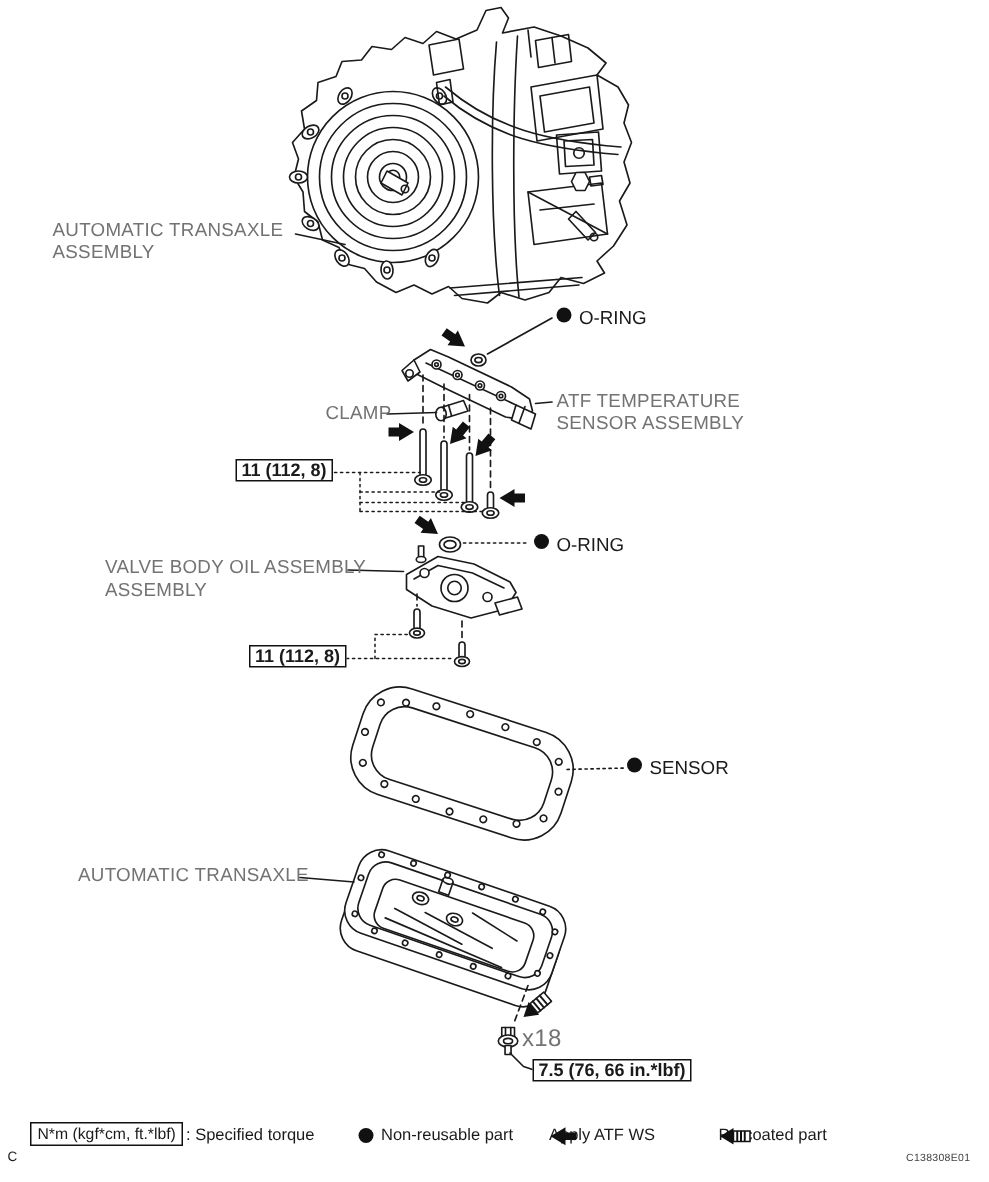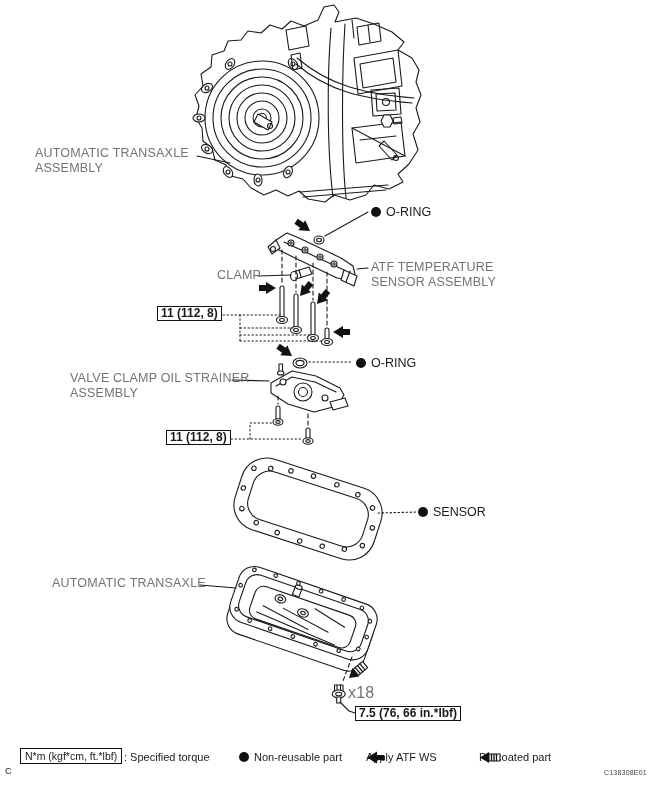--- a/index.html
+++ b/index.html
@@ -7,21 +7,21 @@
     position:relative;width:659px;height:788px;background:#ffffff;
     font-family:"Liberation Sans","DejaVu Sans",sans-serif;color:#1a1a1a;
     overflow:hidden;
   }
   .lbl{
     position:absolute;font-size:12.5px;line-height:15px;letter-spacing:0.2px;
     white-space:nowrap;color:#737373;
   }
   .lbl span{display:block;}
   .bullet-lbl{
-    position:absolute;display:flex;align-items:center;gap:5px;
+    position:absolute;display:flex;align-items:flex-start;gap:5px;
     font-size:12.5px;white-space:nowrap;color:#1a1a1a;
   }
   .dot{
     width:10px;height:10px;border-radius:50%;background:#111;flex:0 0 auto;
   }
   .torque-box{
     position:absolute;border:1.6px solid #111;background:#fff;
     font-size:12px;font-weight:700;padding:1px 3px;white-space:nowrap;line-height:11px;
   }
   .legend-item{
@@ -318,21 +318,21 @@
   <div class="torque-box" style="left:157px;top:306px">
     <span>11 (112, 8)</span>
   </div>
 
   <div class="bullet-lbl" style="left:356px;top:356px">
     <span class="dot"></span>
     <span>O-RING</span>
   </div>
 
   <div class="lbl" style="left:70px;top:371px">
-    <span>VALVE CLAMP OIL STRAINER</span>
+    <span>VALVE BODY OIL ASSEMBLY</span>
     <span>ASSEMBLY</span>
   </div>
 
   <div class="torque-box" style="left:166px;top:430px">
     <span>11 (112, 8)</span>
   </div>
 
   <div class="bullet-lbl" style="left:418px;top:505px">
     <span class="dot"></span>
     <span>SENSOR</span>

